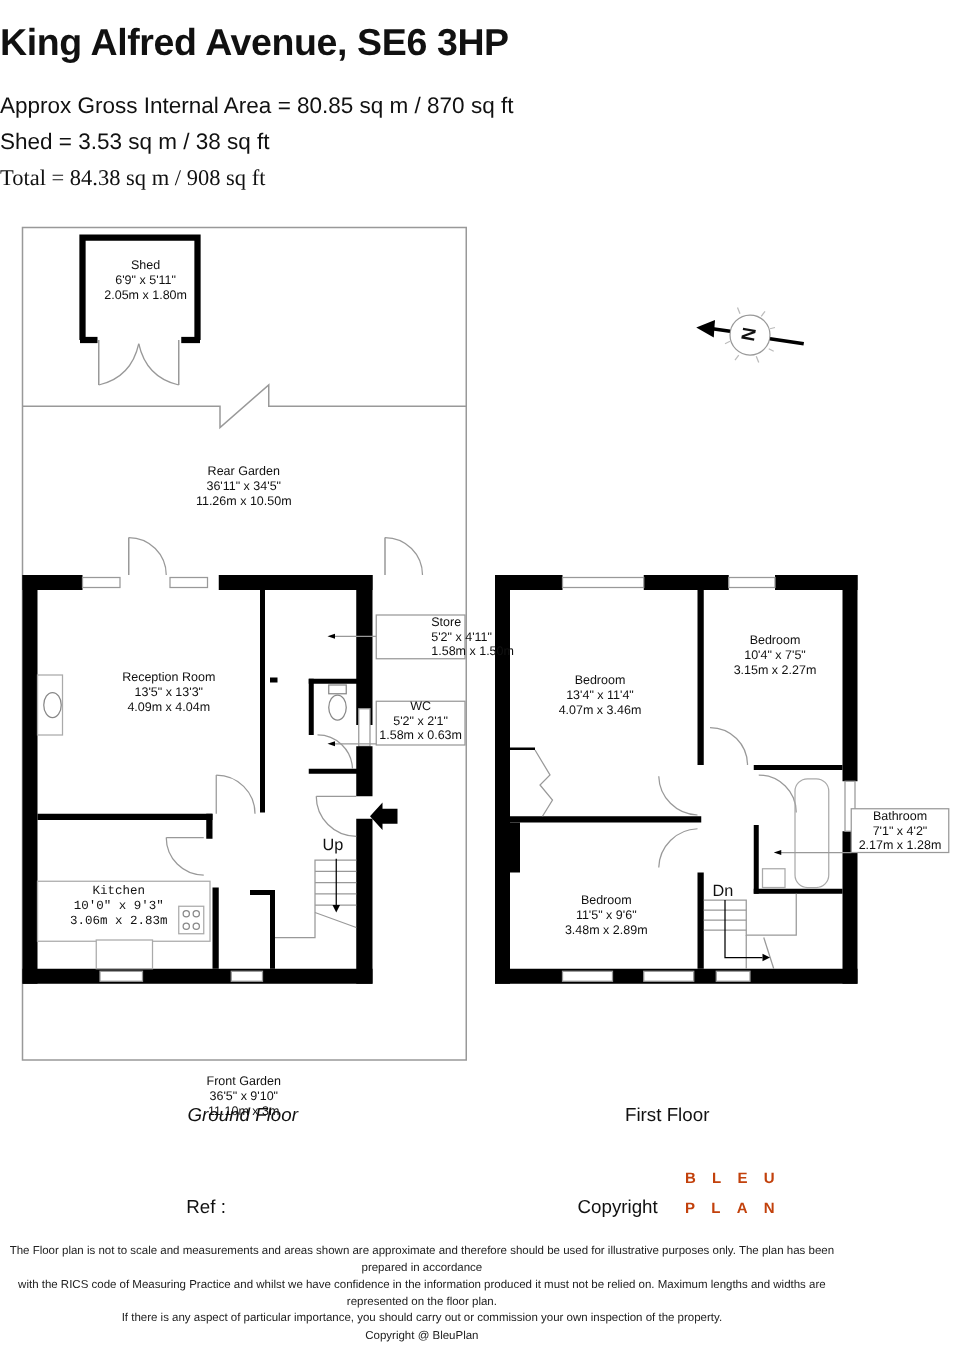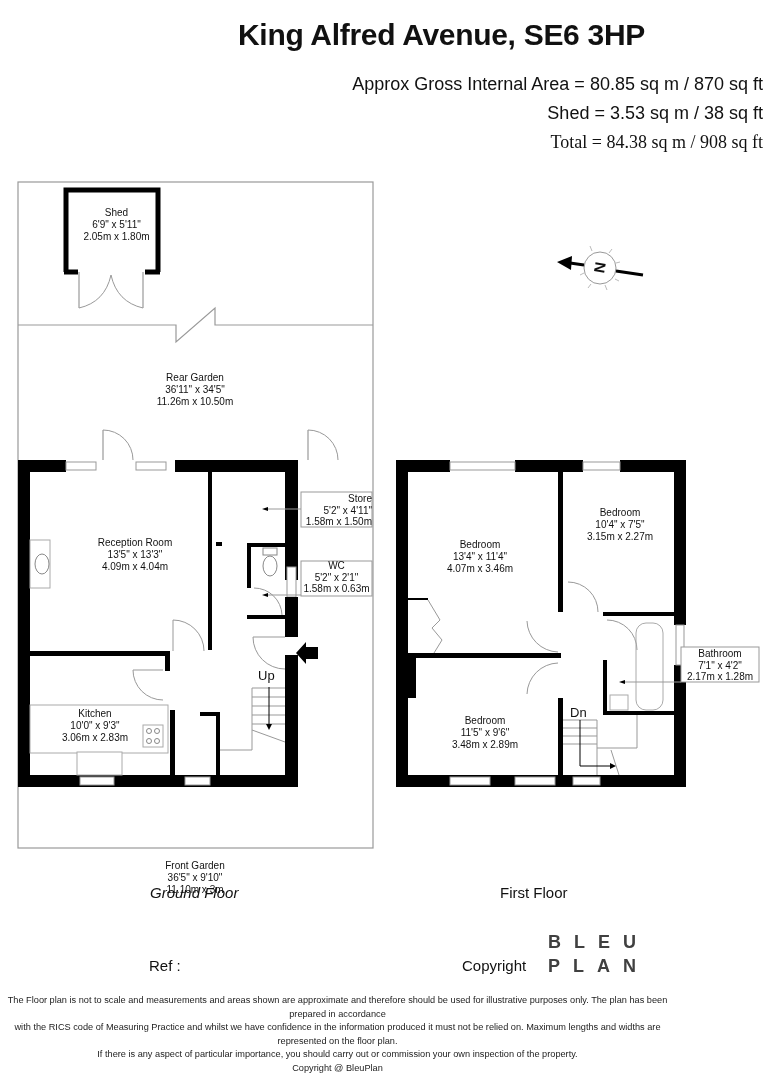--- a/index.html
+++ b/index.html
@@ -1,24 +1,24 @@
 <!DOCTYPE html>
 <html><head>
 <meta charset="utf-8">
 <style>
   html, body { margin: 0; padding: 0; background: #ffffff; }
   body { width: 763px; height: 1080px; position: relative; overflow: hidden; font-family: "Liberation Sans", sans-serif; color: #111; }
-  .title { position: absolute; top: 18px; left: 0; width: 645px; text-align: right; font-size: 30px; font-weight: bold; letter-spacing: -0.3px; }
-  .area-line { position: absolute; left: 0; width: 763px; text-align: right; font-size: 18px; }
+  .title { position: absolute; top: 18px; left: 0; width: 645px; text-align: left; font-size: 30px; font-weight: bold; letter-spacing: -0.3px; }
+  .area-line { position: absolute; left: 0; width: 763px; text-align: left; font-size: 18px; }
   #a1 { top: 74px; } #a2 { top: 103px; } #a3 { top: 132px; font-family: Liberation Serif, serif; }
   svg.plan { position: absolute; left: 0; top: 0; }
   .floor-label { position: absolute; top: 884px; font-size: 15px; }
   .ref { position: absolute; left: 149px; top: 957px; font-size: 15px; }
   .copyright { position: absolute; left: 462px; top: 957px; font-size: 15px; }
-  .logo { position: absolute; left: 548px; top: 930px; color: #404040; font-weight: bold; font-size: 18px; letter-spacing: 13px; line-height: 24px; }
+  .logo { position: absolute; left: 548px; top: 930px; color: #c2410c; font-weight: bold; font-size: 12px; letter-spacing: 13px; line-height: 24px; }
   .disclaimer { position: absolute; left: 0; top: 994px; width: 675px; text-align: center; font-size: 9.2px; line-height: 13.5px; color: #222; }
 </style>
 </head>
 <body>
 
 <div class="title">King Alfred Avenue, SE6 3HP</div>
 <div class="area-line" id="a1">Approx Gross Internal Area = 80.85 sq m / 870 sq ft</div>
 <div class="area-line" id="a2">Shed = 3.53 sq m / 38 sq ft</div>
 <div class="area-line" id="a3">Total = 84.38 sq m / 908 sq ft</div>
 
@@ -197,31 +197,31 @@
 <div style="position:absolute;left:130px;top:372px;width:130px;text-align:center;font-size:10px;line-height:12px;">
   <div>Rear Garden</div>
   <div>36'11" x 34'5"</div>
   <div>11.26m x 10.50m</div>
 </div>
 <div style="position:absolute;left:70px;top:537px;width:130px;text-align:center;font-size:10px;line-height:12px;">
   <div>Reception Room</div>
   <div>13'5" x 13'3"</div>
   <div>4.09m x 4.04m</div>
 </div>
-<div style="position:absolute;left:301px;top:493px;width:71px;text-align:right;font-size:10px;line-height:11.5px;">
+<div style="position:absolute;left:301px;top:493px;width:71px;text-align:left;font-size:10px;line-height:11.5px;padding-left:44px;">
   <div>Store</div>
   <div>5'2" x 4'11"</div>
   <div>1.58m x 1.50m</div>
 </div>
 <div style="position:absolute;left:301px;top:560px;width:71px;text-align:center;font-size:10px;line-height:11.5px;">
   <div>WC</div>
   <div>5'2" x 2'1"</div>
   <div>1.58m x 0.63m</div>
 </div>
-<div style="position:absolute;left:50px;top:708px;width:90px;text-align:center;font-size:10px;line-height:12px;">
+<div style="position:absolute;left:50px;top:708px;width:90px;text-align:center;font-size:10px;line-height:12px;font-family:Liberation Mono, monospace;">
   <div>Kitchen</div>
   <div>10'0" x 9'3"</div>
   <div>3.06m x 2.83m</div>
 </div>
 <div style="position:absolute;left:130px;top:860px;width:130px;text-align:center;font-size:10px;line-height:12px;">
   <div>Front Garden</div>
   <div>36'5" x 9'10"</div>
   <div>11.10m x 3m</div>
 </div>
 <div style="position:absolute;left:258px;top:668px;font-size:13px;">Up</div>

